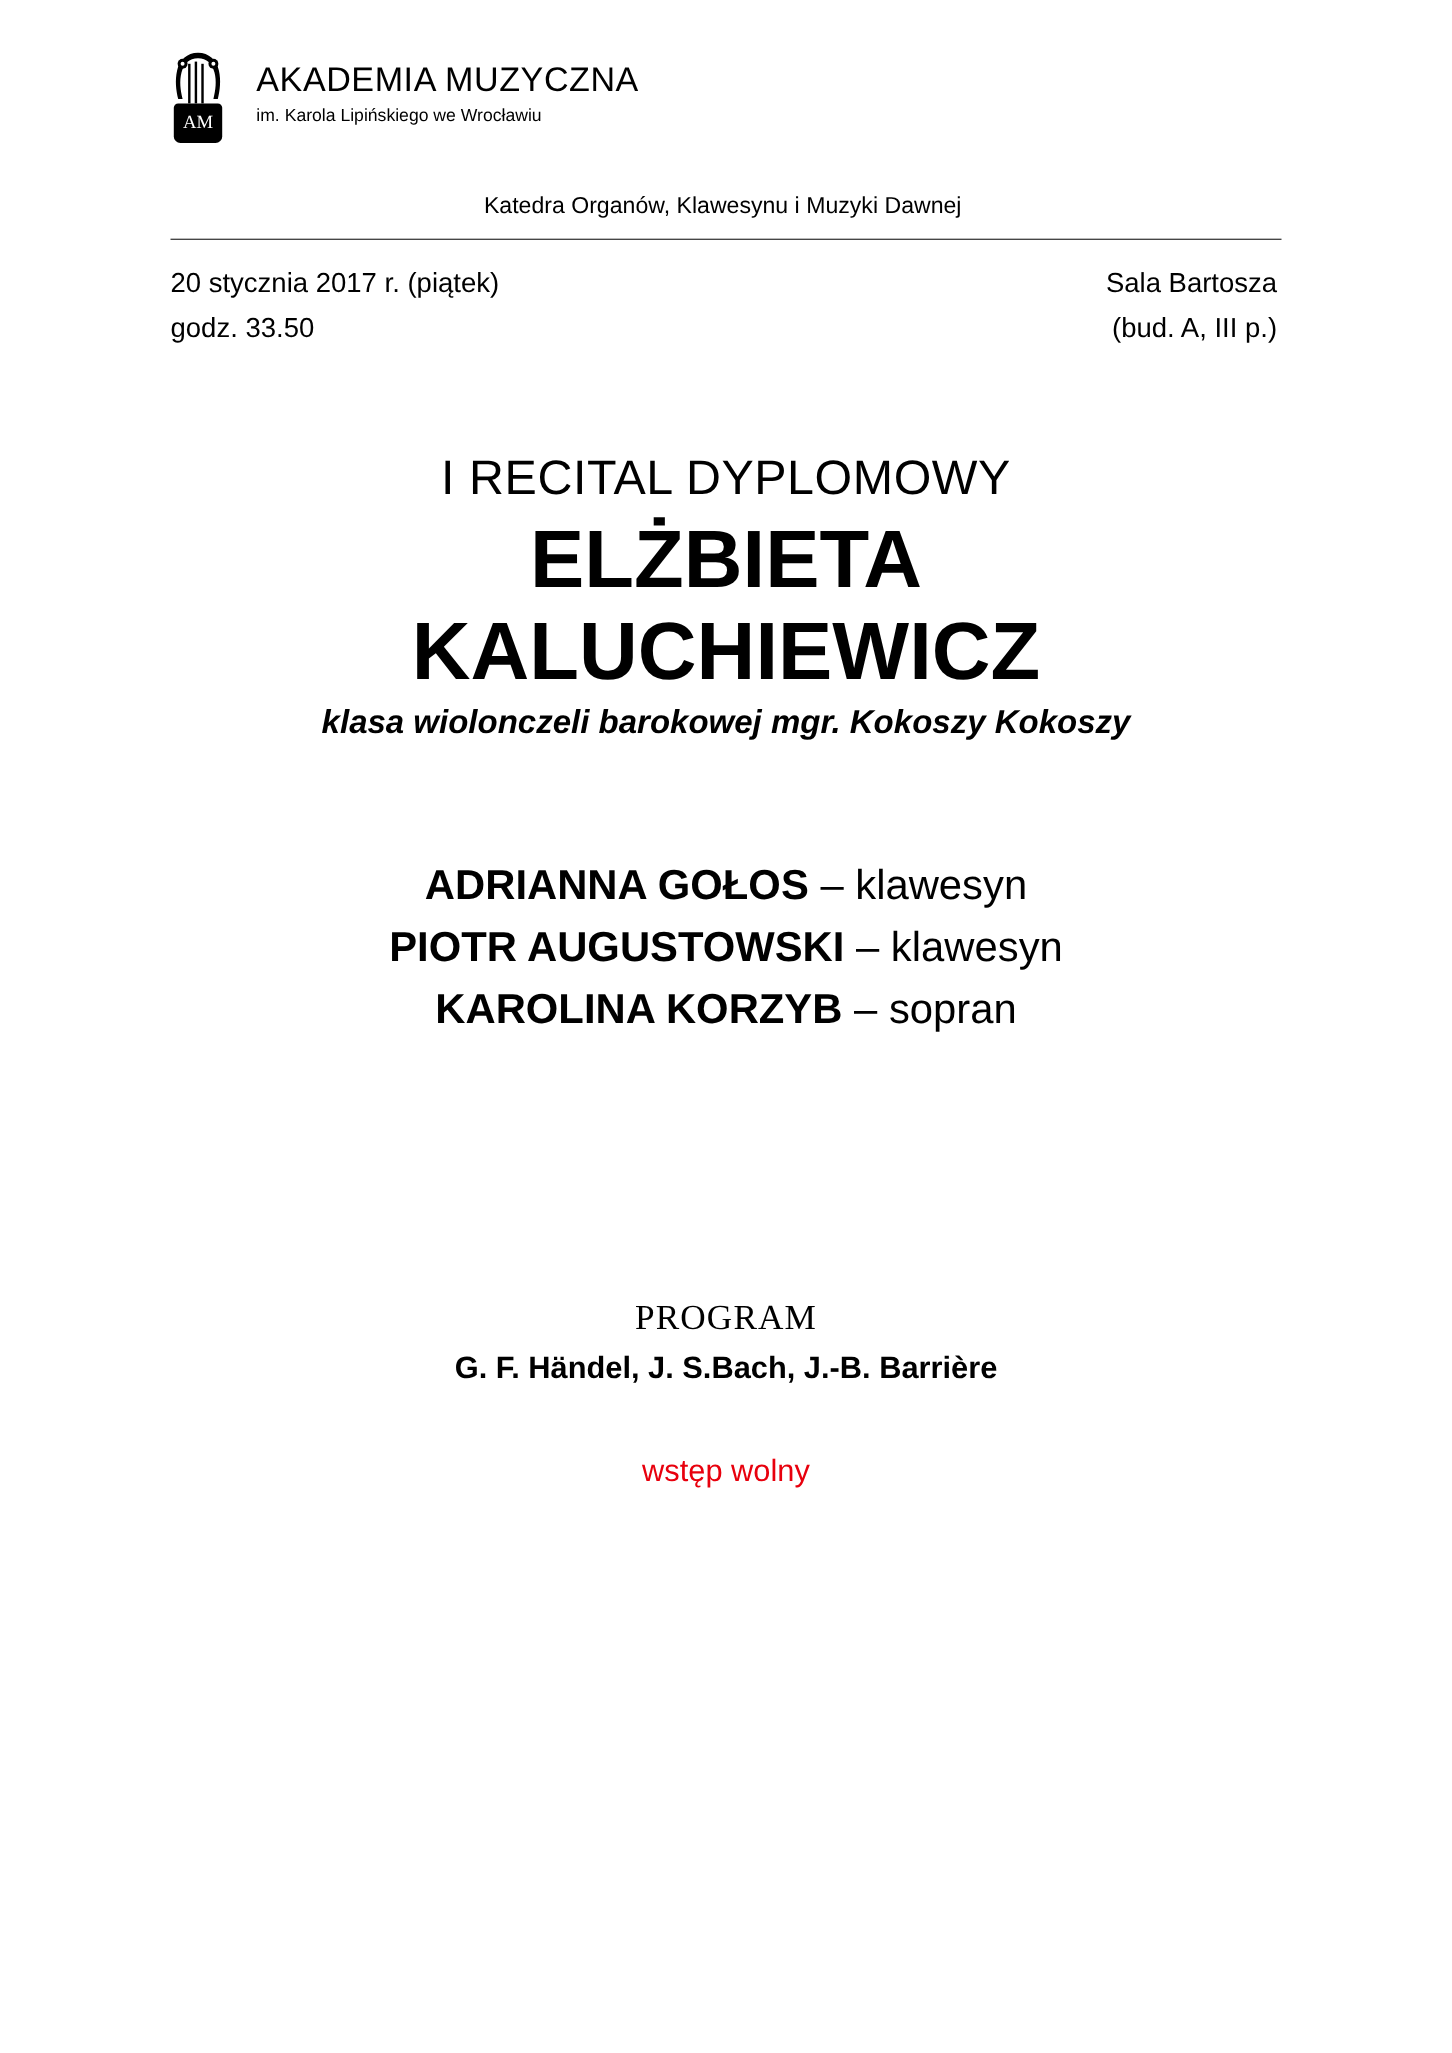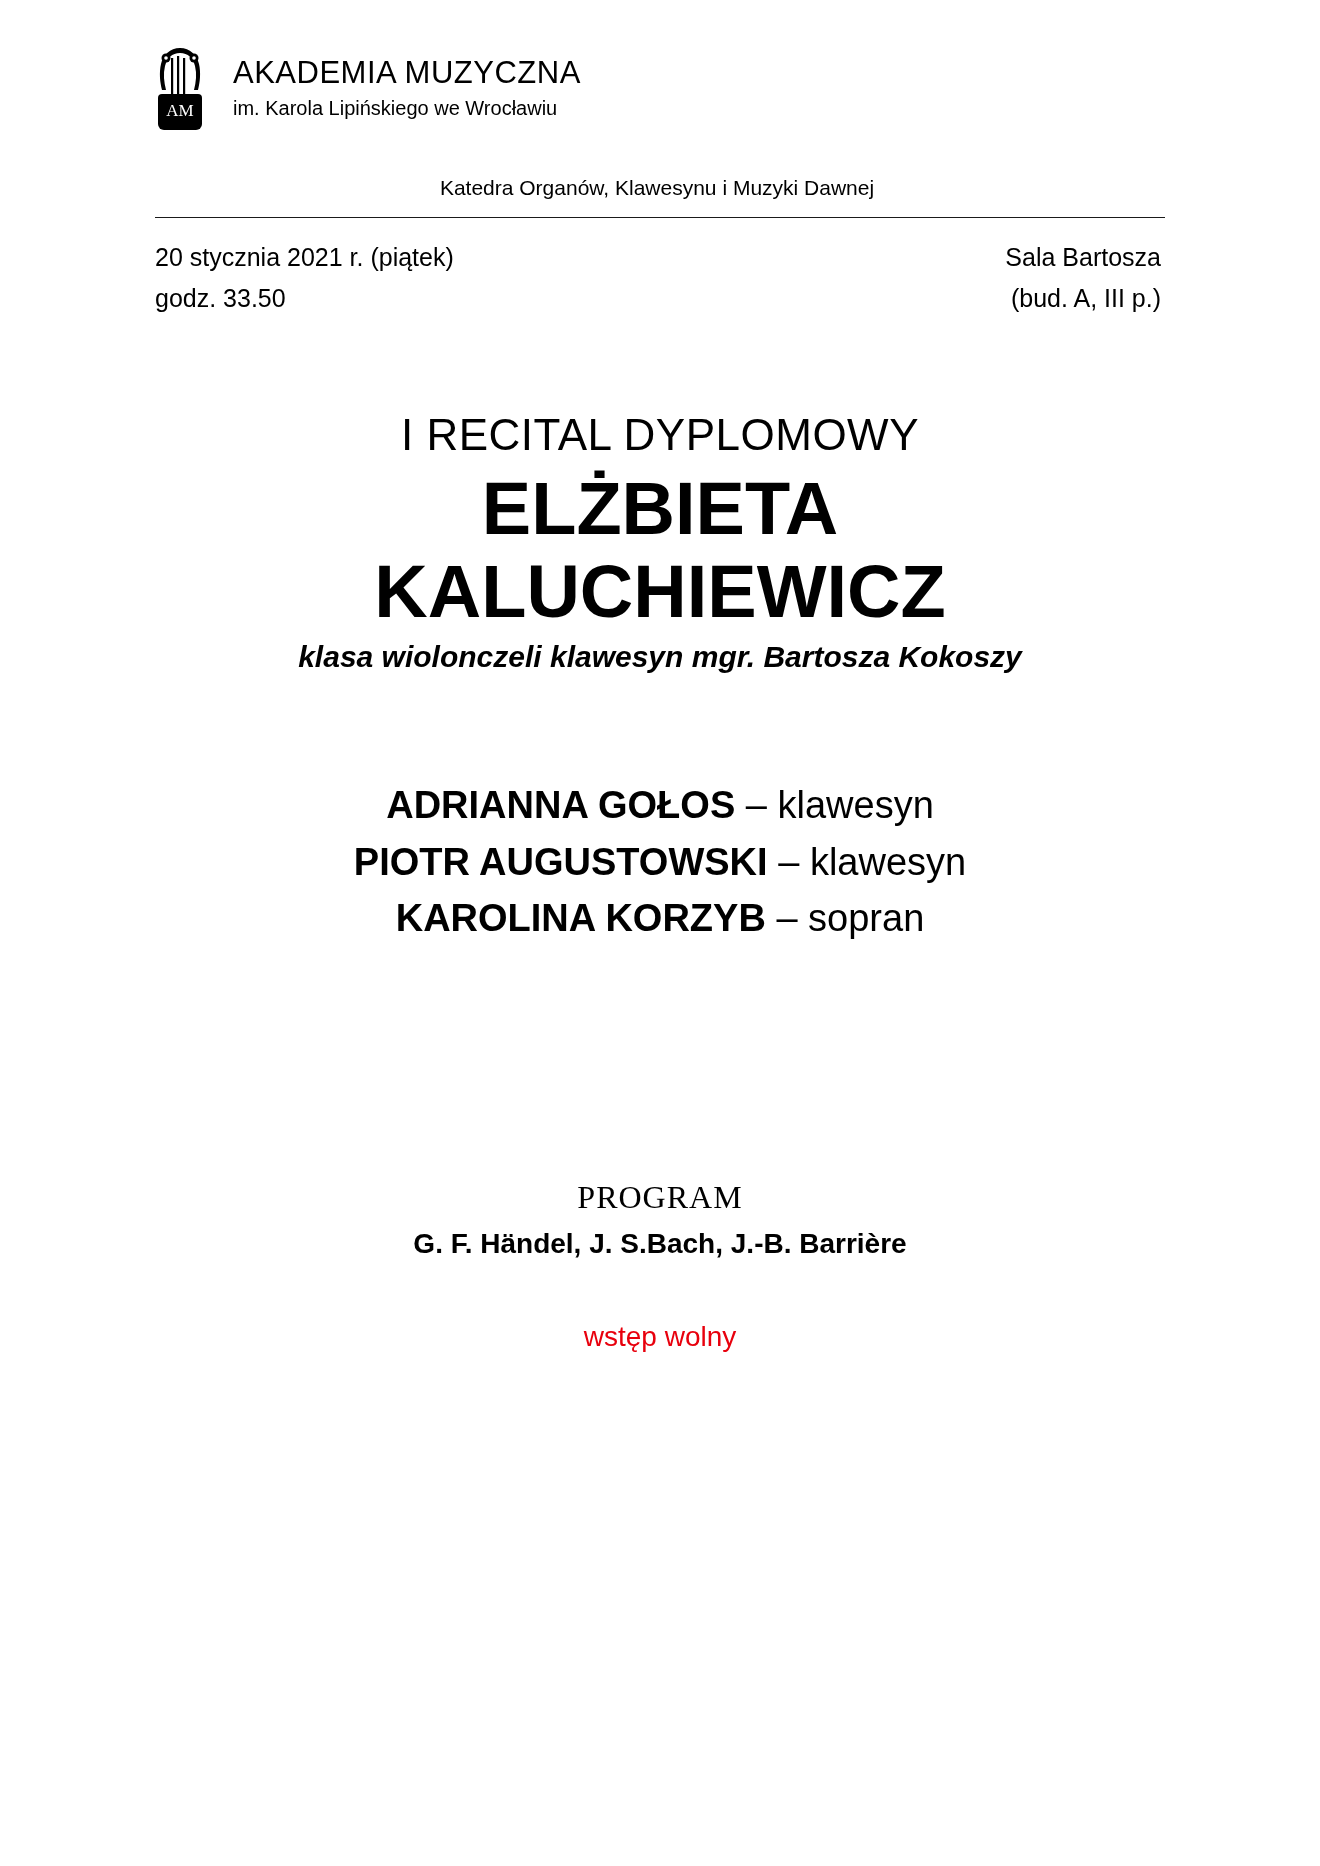--- a/index.html
+++ b/index.html
@@ -41,21 +41,21 @@
     margin-left: 18px;
     padding-top: 12px;
   }
   .logo-line1 {
     font-size: 31px;
     letter-spacing: 0.5px;
     color: #000;
     line-height: 1.1;
   }
   .logo-line2 {
-    font-size: 20px;
+    font-size: 16px;
     margin-top: 6px;
     line-height: 1.2;
   }
 
   .dept {
     text-align: center;
     font-size: 21px;
     margin-top: 42px;
     padding-right: 6px;
   }
@@ -180,36 +180,36 @@
       <div class="logo-line2">im. Karola Lipińskiego we Wrocławiu</div>
     </div>
   </div>
 
   <div class="dept">Katedra Organów, Klawesynu i Muzyki Dawnej</div>
 
   <hr class="rule">
 
   <div class="meta">
     <div class="meta-left">
-      <div>20 stycznia 2021 r. (piątek)</div>
+      <div>20 stycznia 2017 r. (piątek)</div>
       <div>godz. 33.50</div>
     </div>
     <div class="meta-right">
       <div>Sala Bartosza</div>
       <div>(bud. A, III p.)</div>
     </div>
   </div>
 
   <div class="titleblock">
     <div class="recital-kind">I RECITAL DYPLOMOWY</div>
     <div class="artist-name">
       <span class="ln1">ELŻBIETA</span>
       <span class="ln2">KALUCHIEWICZ</span>
     </div>
-    <div class="class-line">klasa wiolonczeli klawesyn mgr. Bartosza Kokoszy</div>
+    <div class="class-line">klasa wiolonczeli barokowej mgr. Kokoszy Kokoszy</div>
   </div>
 
   <div class="performers">
     <div class="performer">
       <span class="pname">ADRIANNA GOŁOS</span>
       <span class="prole">– klawesyn</span>
     </div>
     <div class="performer">
       <span class="pname">PIOTR AUGUSTOWSKI</span>
       <span class="prole">– klawesyn</span>

